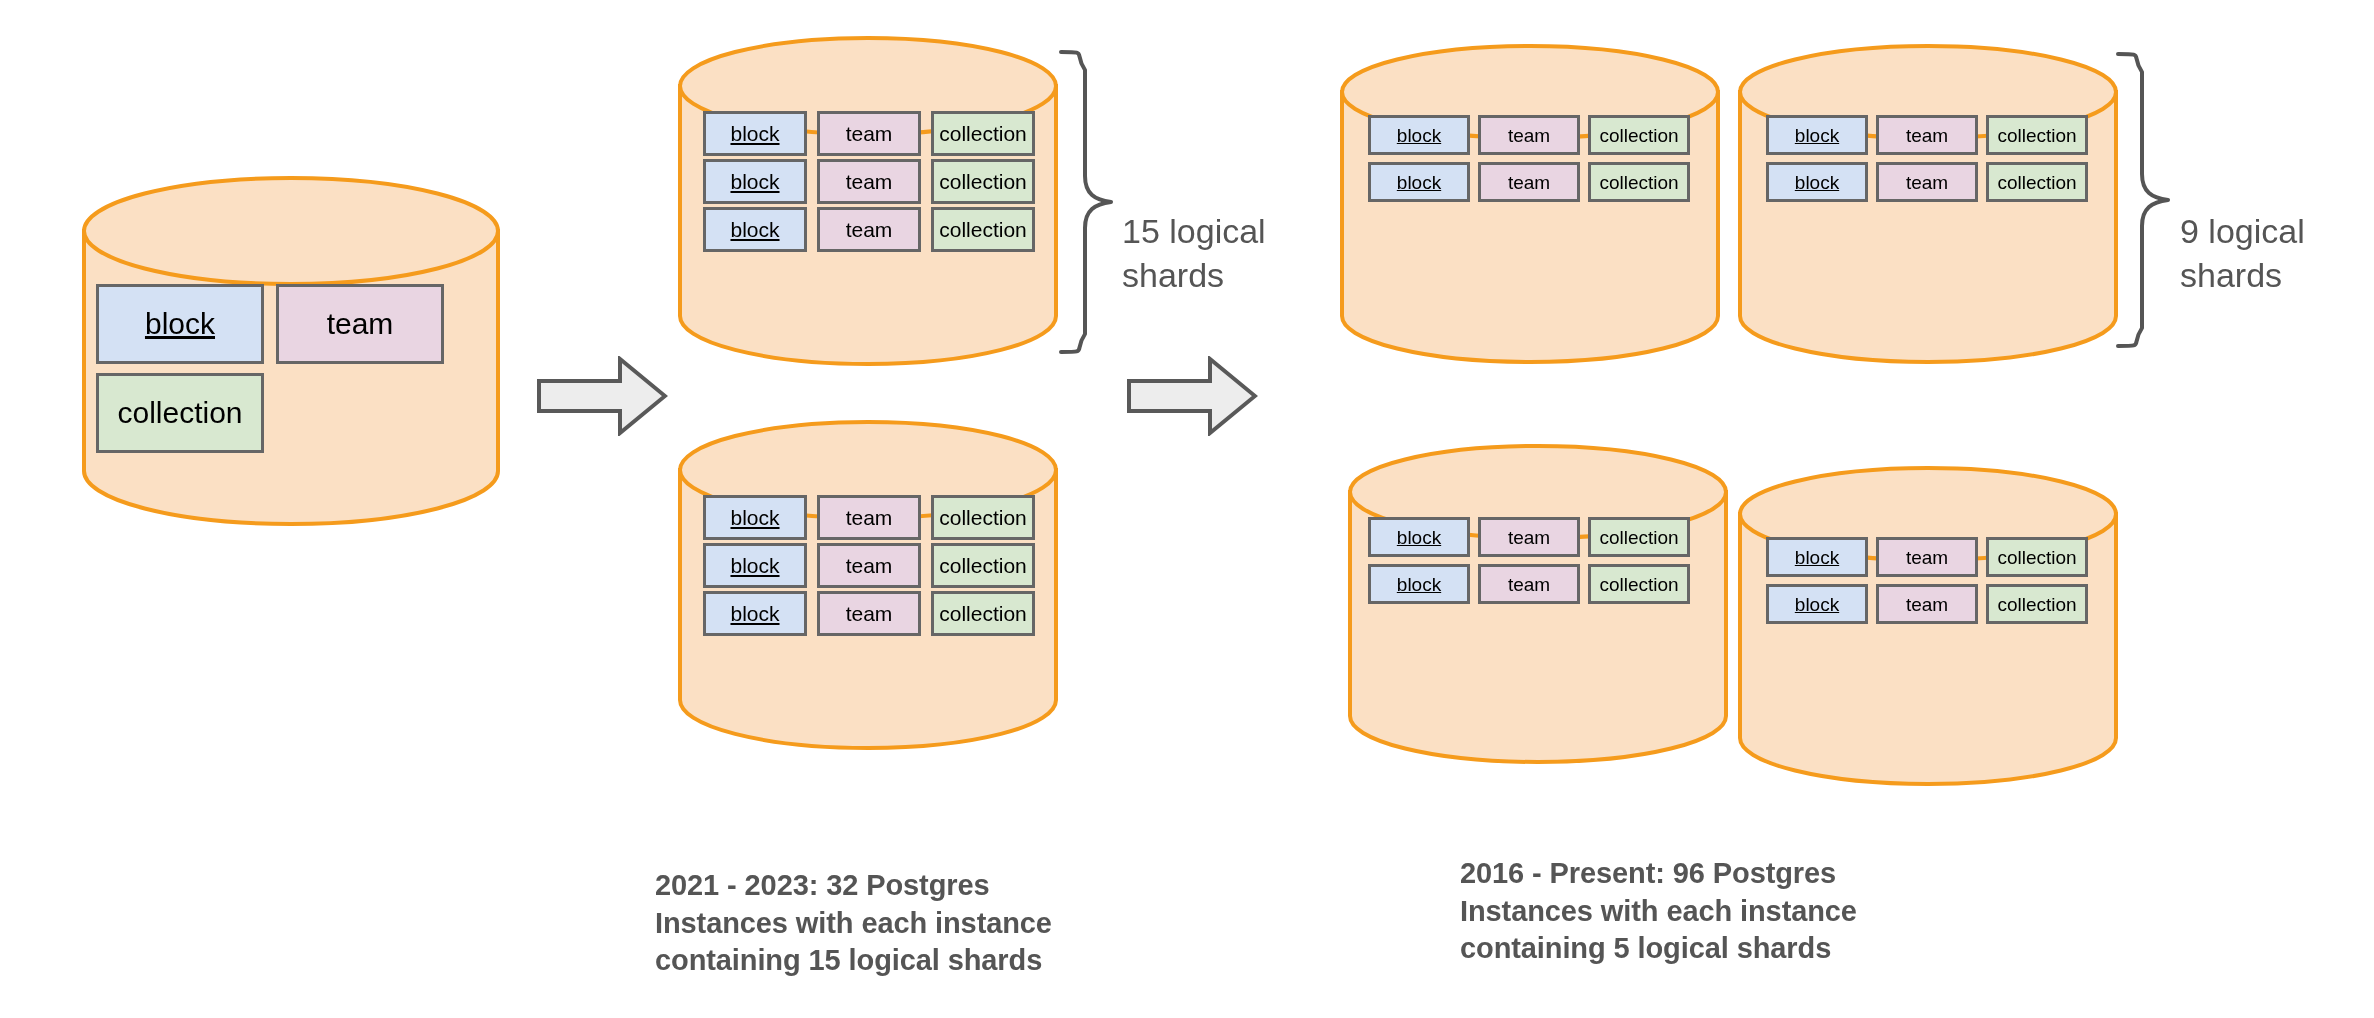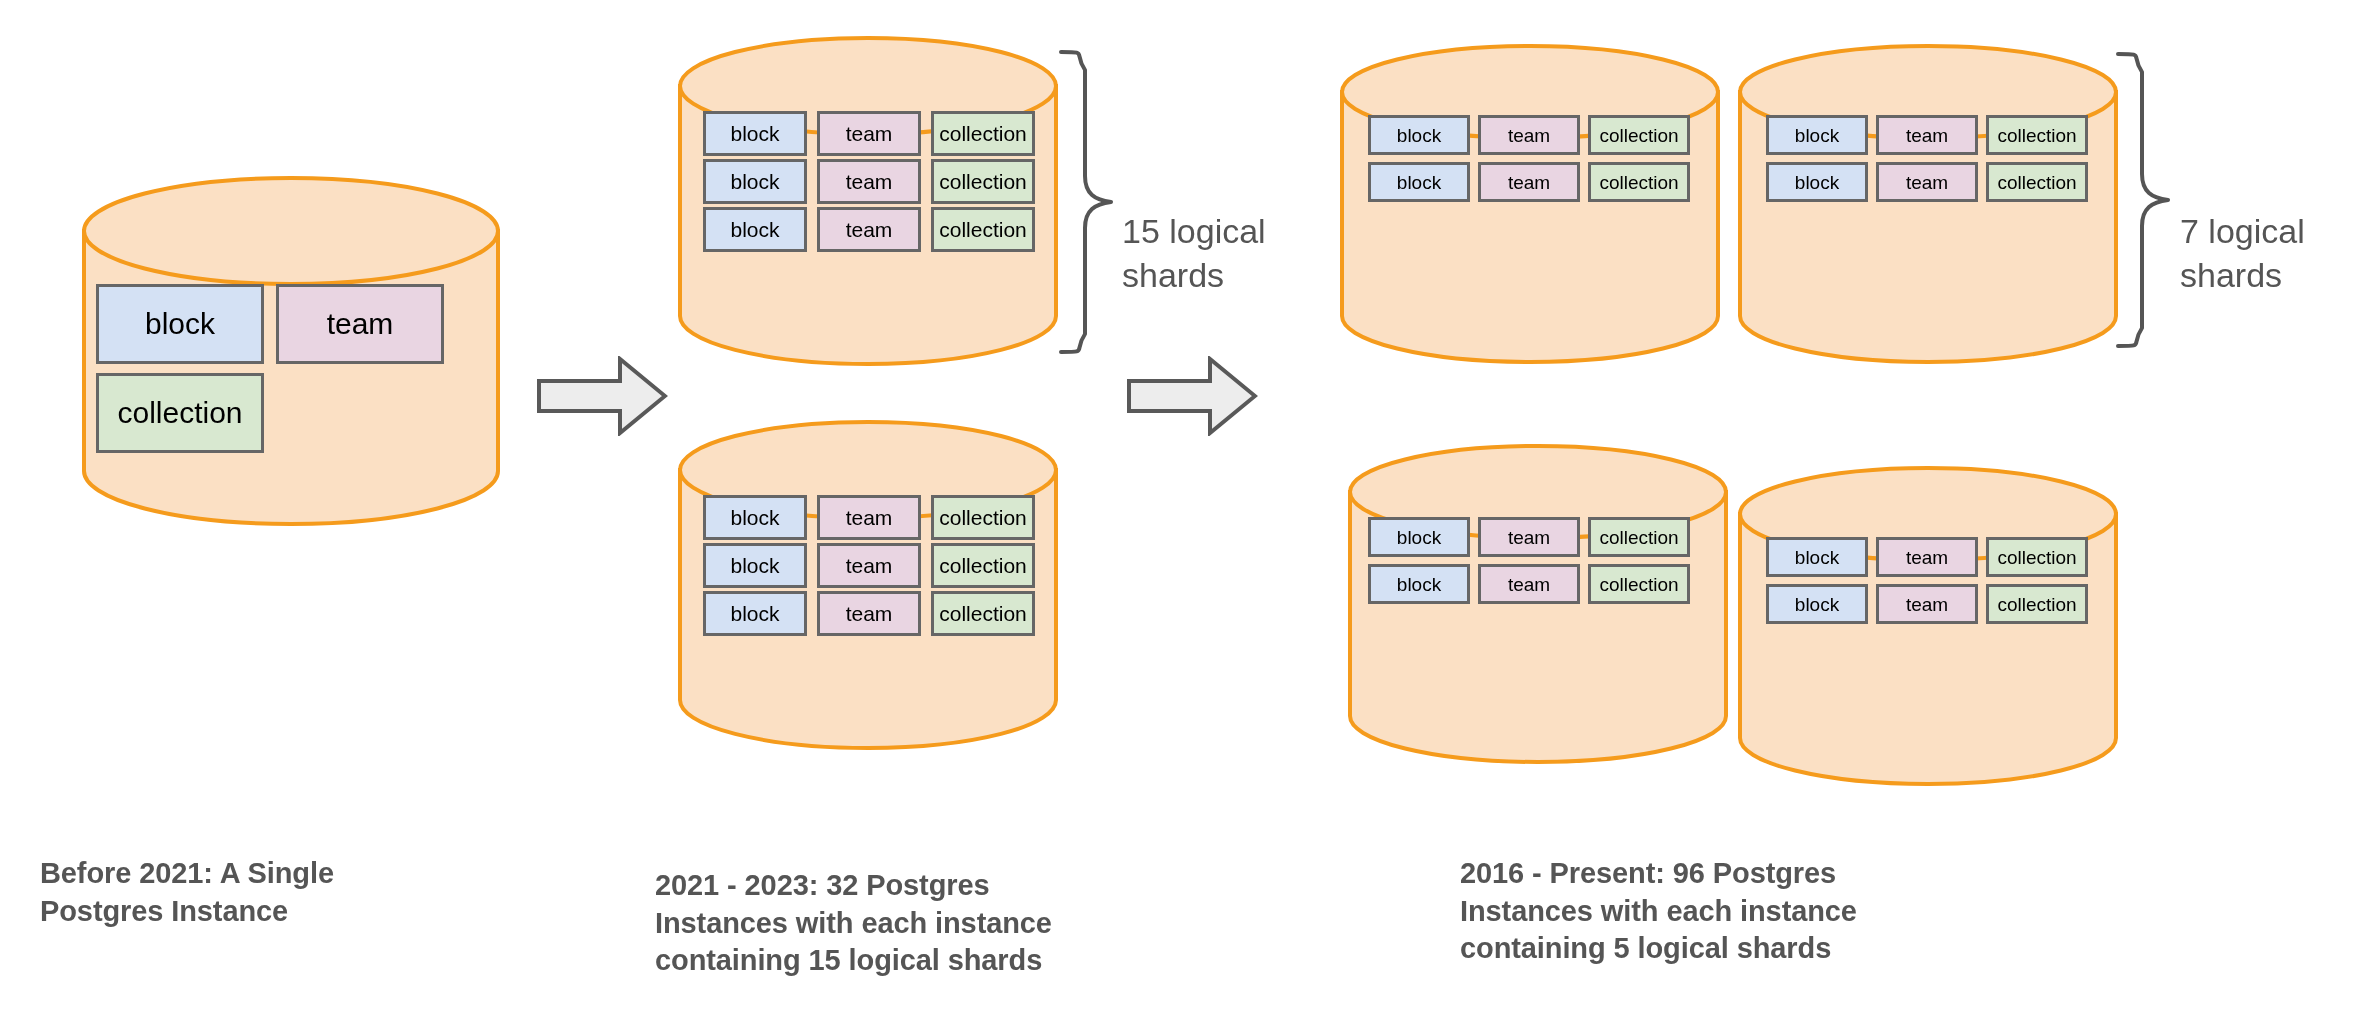--- a/index.html
+++ b/index.html
@@ -48,21 +48,21 @@
     box-sizing: border-box;
     border: 3px solid #666666;
     display: flex;
     align-items: center;
     justify-content: center;
     color: #000000;
     font-family: "Liberation Sans", sans-serif;
     white-space: nowrap;
     line-height: 1;
   }
-  .tbox.block      { background: #d4e1f4; }
+  .tbox.block      { background: #d4e1f4; text-decoration: underline; }
   .tbox.team       { background: #e9d5e2; text-align: center; }
   .tbox.collection { background: #d8e8d0; }
 
   
   .arrow {
     position: absolute;
   }
 
   
   .brace {
@@ -217,21 +217,21 @@
       </div>
     </div>
   </div>
 
   <div class="brace" style="left:2112px; top:50px; width:64px; height:300px;">
     <svg width="64" height="300" viewBox="0 0 64 300">
       <path d="M6,4 C34,4 18,4 30,22 L30,124 C30,142 40,148 56,150
                C40,152 30,158 30,176 L30,278 C18,296 34,296 6,296" fill="none" stroke="#555555" stroke-width="4" stroke-linecap="round" stroke-linejoin="round"></path>
     </svg>
   </div>
-  <div class="brace-label" style="left:2180px; top:168px; width:190px;">7 logical
+  <div class="brace-label" style="left:2180px; top:168px; width:190px;">9 logical
 shards</div>
 
   <div class="cyl" style="left:1348px; top:444px; width:380px; height:320px;">
     <svg class="cyl-svg" width="380" height="320" viewBox="0 0 380 320">
       <path d="M2,48 L2,272 A188,46 0 0 0 378,272 L378,48 Z" fill="#fbe0c4" stroke="#f59b1c" stroke-width="4"></path>
       <ellipse cx="190" cy="48" rx="188" ry="46" fill="#fbe0c4" stroke="#f59b1c" stroke-width="4"></ellipse>
     </svg>
     <div class="cyl-grid" style="top:73px;">
       <div class="row" style="gap:8px; padding-left:20px;">
         <div class="tbox block" style="width:102px; height:40px; font-size:19px;">block</div>
@@ -258,22 +258,20 @@
         <div class="tbox collection" style="width:102px; height:40px; font-size:19px;">collection</div>
       </div>
       <div class="row" style="gap:8px; padding-left:28px; margin-top:7px;">
         <div class="tbox block" style="width:102px; height:40px; font-size:19px;">block</div>
         <div class="tbox team" style="width:102px; height:40px; font-size:19px;">team</div>
         <div class="tbox collection" style="width:102px; height:40px; font-size:19px;">collection</div>
       </div>
     </div>
   </div>
 
-  <div class="caption" style="left:40px; top:855px; width:470px;">Before 2021: A Single
-Postgres Instance</div>
 
   <div class="caption" style="left:655px; top:867px; width:620px;">2021 - 2023: 32 Postgres
 Instances with each instance
 containing 15 logical shards</div>
 
   <div class="caption" style="left:1460px; top:855px; width:640px;">2016 - Present: 96 Postgres
 Instances with each instance
 containing 5 logical shards</div>
 
 </div>

